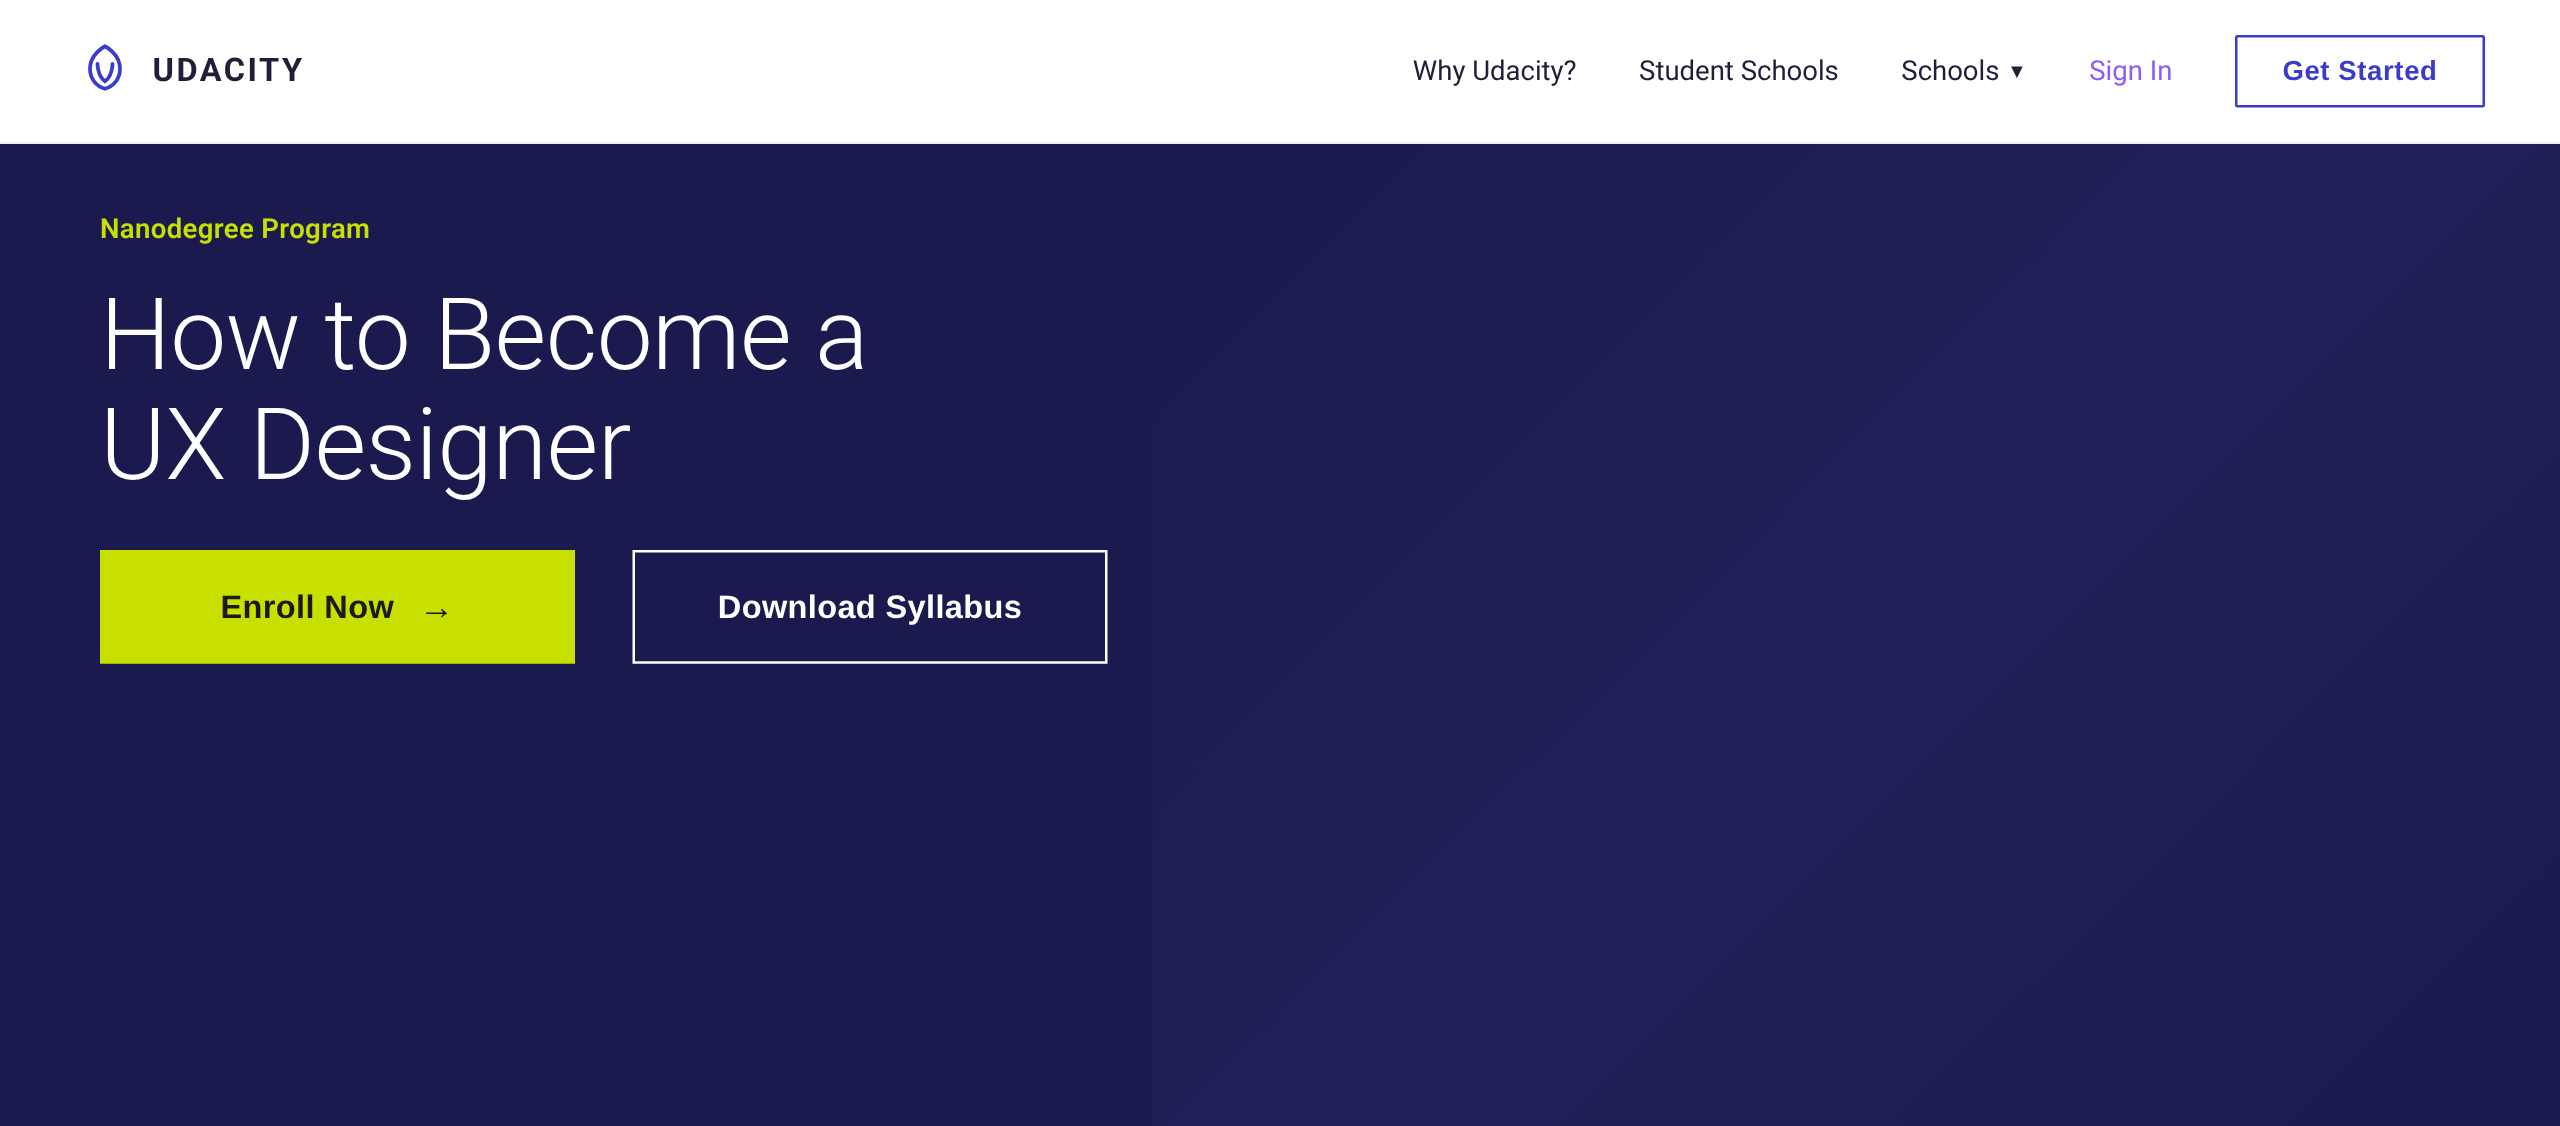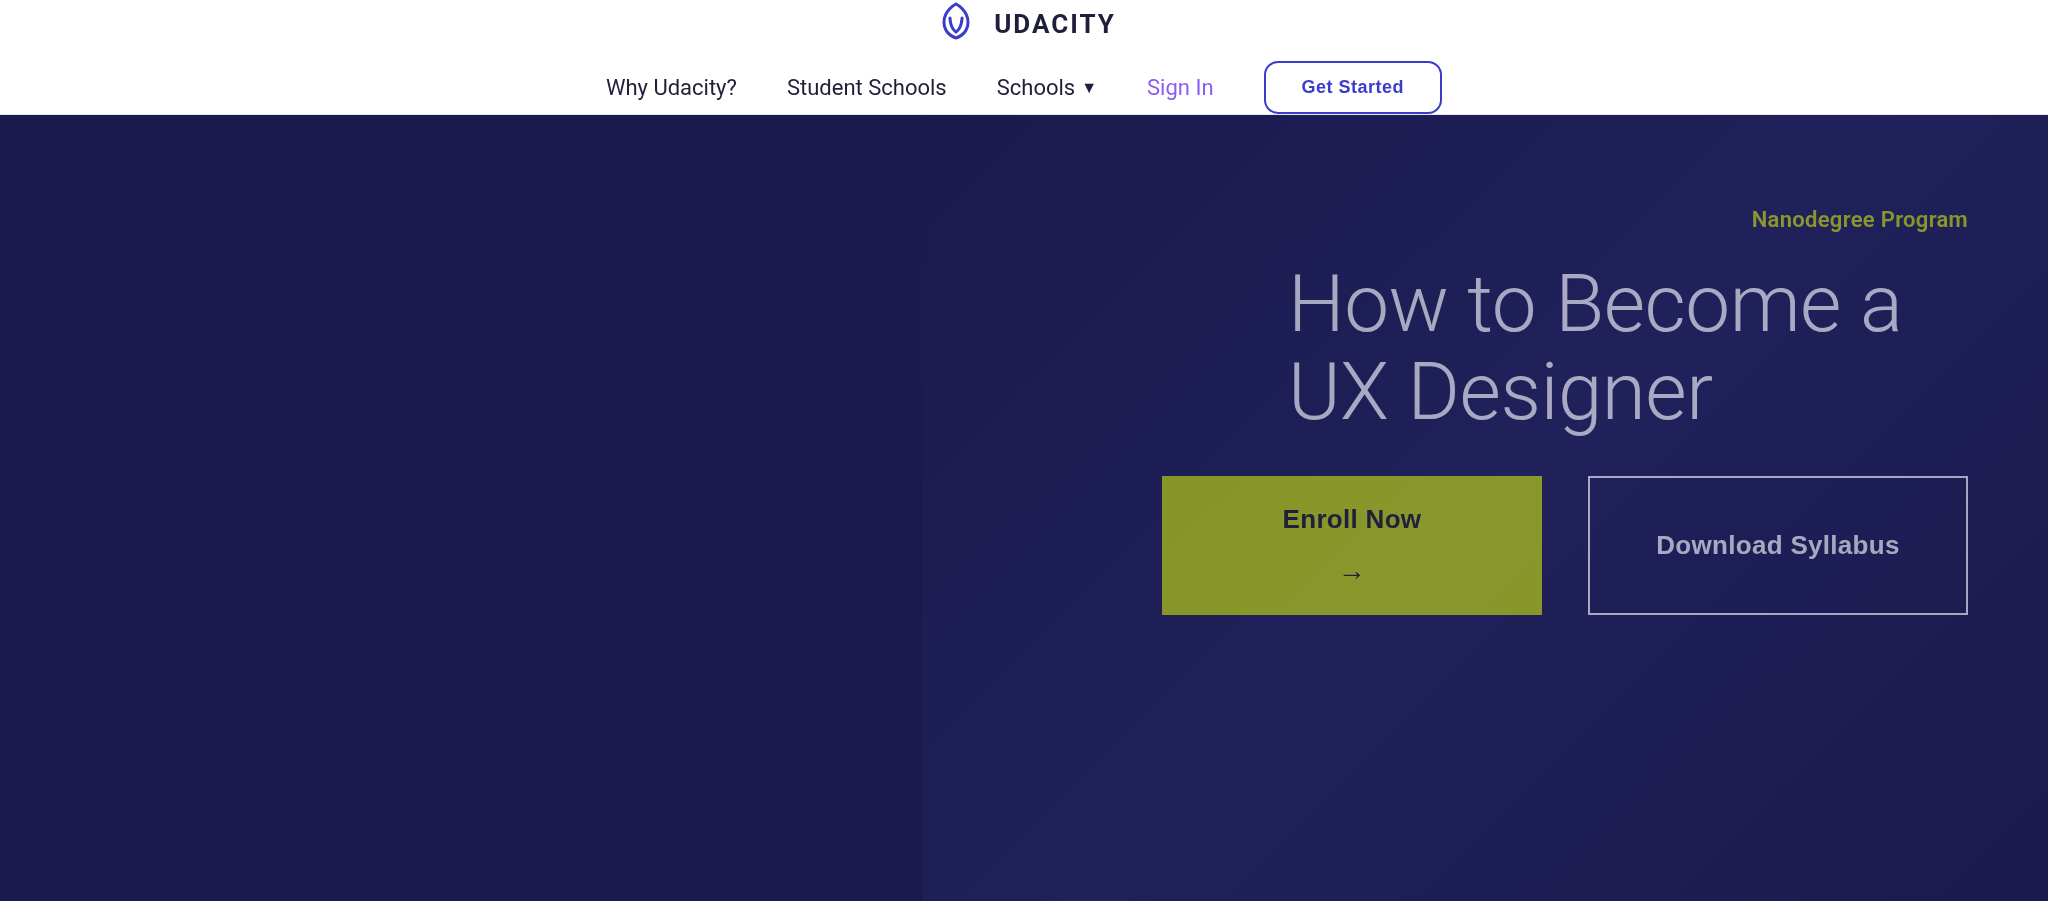--- a/index.html
+++ b/index.html
@@ -19,21 +19,20 @@
     .header {
       background: #ffffff;
       height: 115px;
       display: flex;
       align-items: center;
       justify-content: space-between;
       padding: 0 60px;
       border-bottom: 1px solid #e8e8e8;
       position: relative;
       z-index: 10;
-      flex-direction: column;
     }
 
     .logo-area {
       display: flex;
       align-items: center;
       gap: 14px;
       cursor: pointer;
     }
 
     .logo-icon {
@@ -78,39 +77,38 @@
       color: #8b5cf6;
       text-decoration: none;
       font-weight: 400;
       cursor: pointer;
     }
 
     .get-started-btn {
       border: 2.5px solid #3b3bcc;
       background: transparent;
       color: #3b3bcc;
-      font-size: 18px;
+      font-size: 22px;
       font-weight: 700;
       padding: 14px 36px;
       cursor: pointer;
-      border-radius: 14px;
+      border-radius: 2px;
       letter-spacing: 0.5px;
     }
 
     
     .hero {
       background: #1a1a4e;
       height: calc(901px - 115px);
       display: flex;
       flex-direction: column;
       justify-content: flex-start;
-      padding: 92px 80px 0 80px;
+      padding: 56px 80px 0 80px;
       position: relative;
       overflow: hidden;
-      align-items: flex-end;
     }
 
     .hero::after {
       content: '';
       position: absolute;
       right: 0;
       top: 0;
       width: 55%;
       height: 100%;
       background: linear-gradient(135deg, #1a1a4e 0%, #2a2a6e 50%, #1a1a4e 100%);
@@ -157,21 +155,20 @@
       font-weight: 700;
       border: none;
       padding: 28px 60px;
       cursor: pointer;
       display: flex;
       align-items: center;
       gap: 20px;
       min-width: 380px;
       justify-content: center;
       letter-spacing: 0.3px;
-      flex-direction: column;
     }
 
     .arrow-icon {
       font-size: 28px;
       font-weight: 700;
     }
 
     .syllabus-btn {
       background: transparent;
       color: #ffffff;

